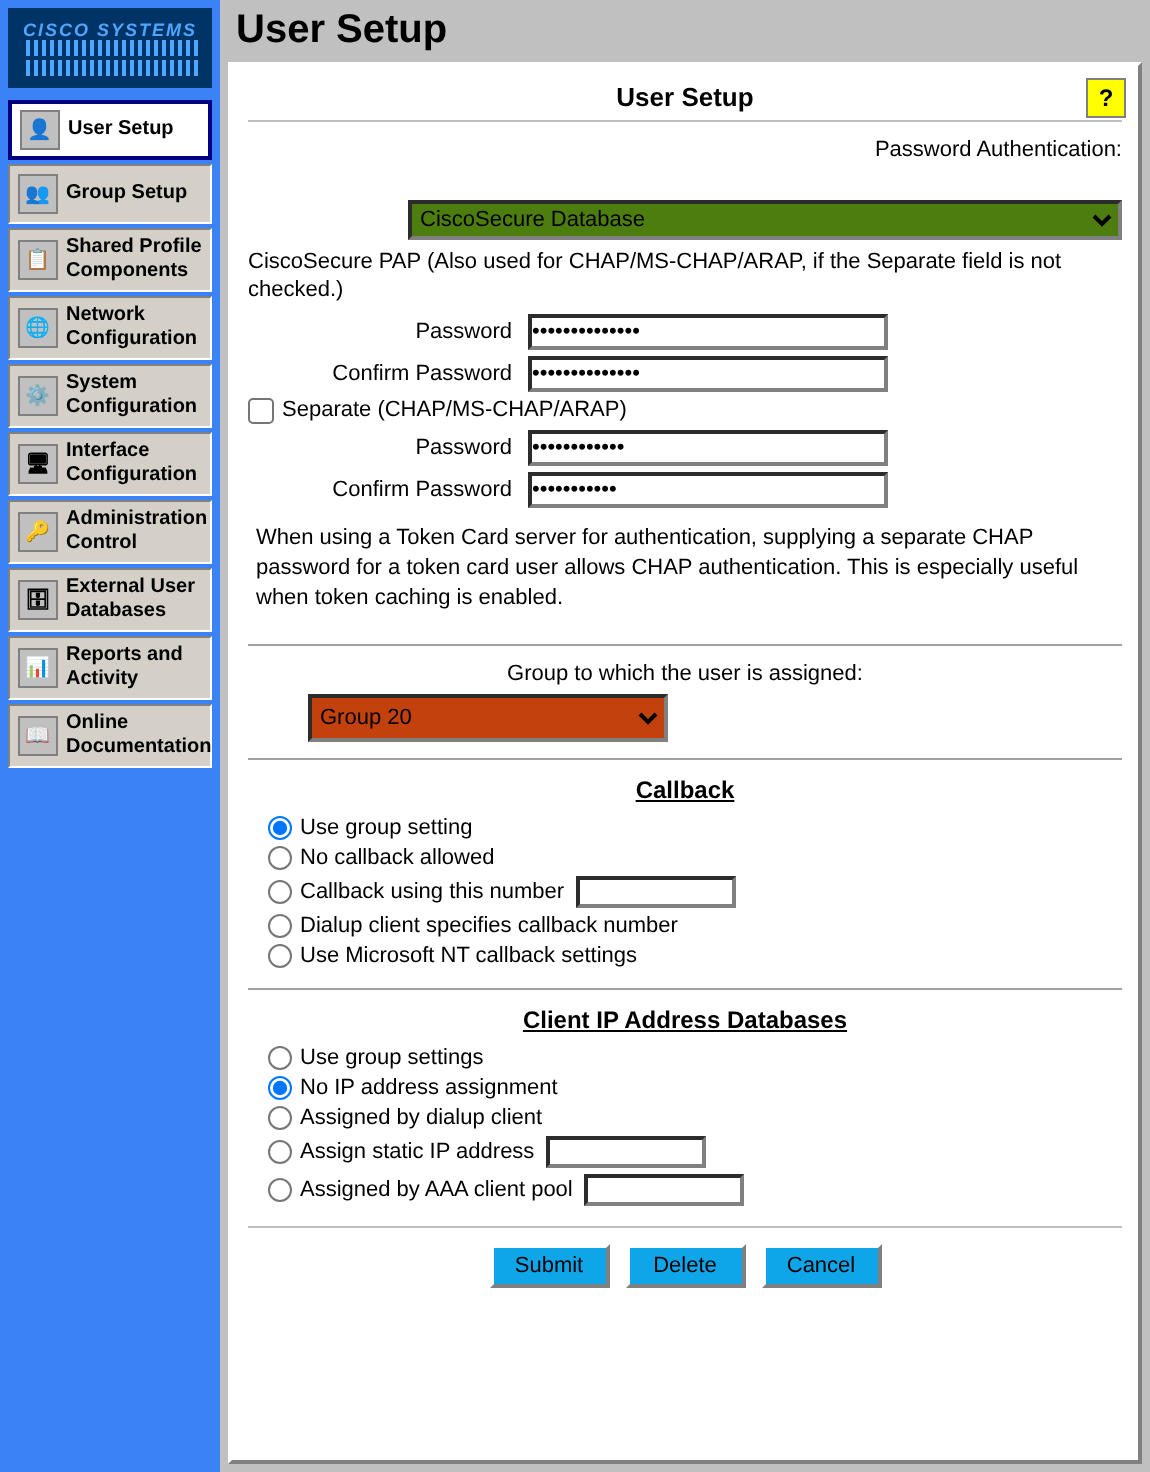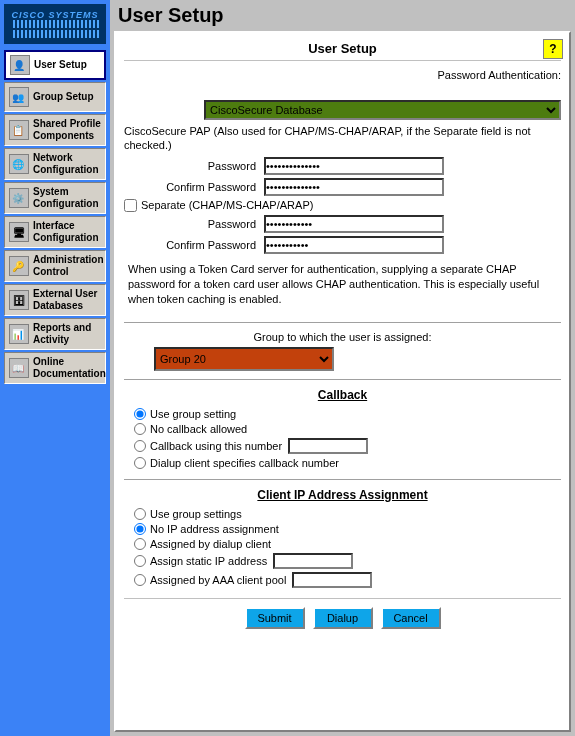--- a/index.html
+++ b/index.html
@@ -443,26 +443,30 @@
         <input type="radio" name="callback" style="">
         <span>Callback using this number</span>
         <input type="text" class="radio-input" style="">
       </div>
 
       <div class="radio-row">
         <input type="radio" name="callback" style="">
         <span>Dialup client specifies callback number</span>
       </div>
 
+      <div class="radio-row">
+        <input type="radio" name="callback" style="">
+        <span>Use Microsoft NT callback settings</span>
+      </div>
     </div>
 
     <hr class="separator">
 
     <div class="section">
-      <div class="section-header">Client IP Address Assignment</div>
+      <div class="section-header">Client IP Address Databases</div>
 
       <div class="radio-row">
         <input type="radio" name="ip-assign" style="">
         <span>Use group settings</span>
       </div>
 
       <div class="radio-row">
         <input type="radio" name="ip-assign" checked="" style="">
         <span>No IP address assignment</span>
       </div>
@@ -480,17 +484,17 @@
 
       <div class="radio-row">
         <input type="radio" name="ip-assign" style="">
         <span>Assigned by AAA client pool</span>
         <input type="text" class="radio-input" style="">
       </div>
     </div>
 
     <div class="button-row">
       <button class="btn">Submit</button>
-      <button class="btn">Dialup</button>
+      <button class="btn">Delete</button>
       <button class="btn">Cancel</button>
     </div>
   </div>
 </div>
 
 </body></html>

